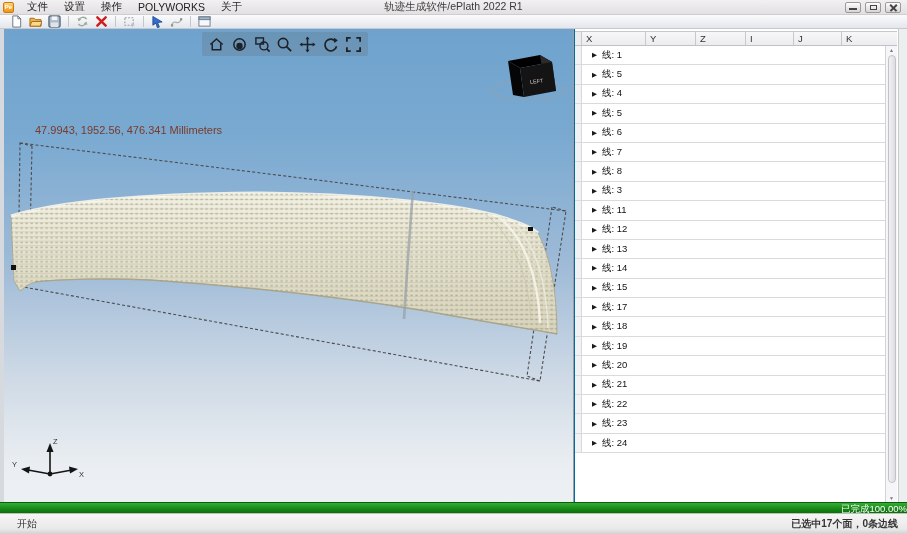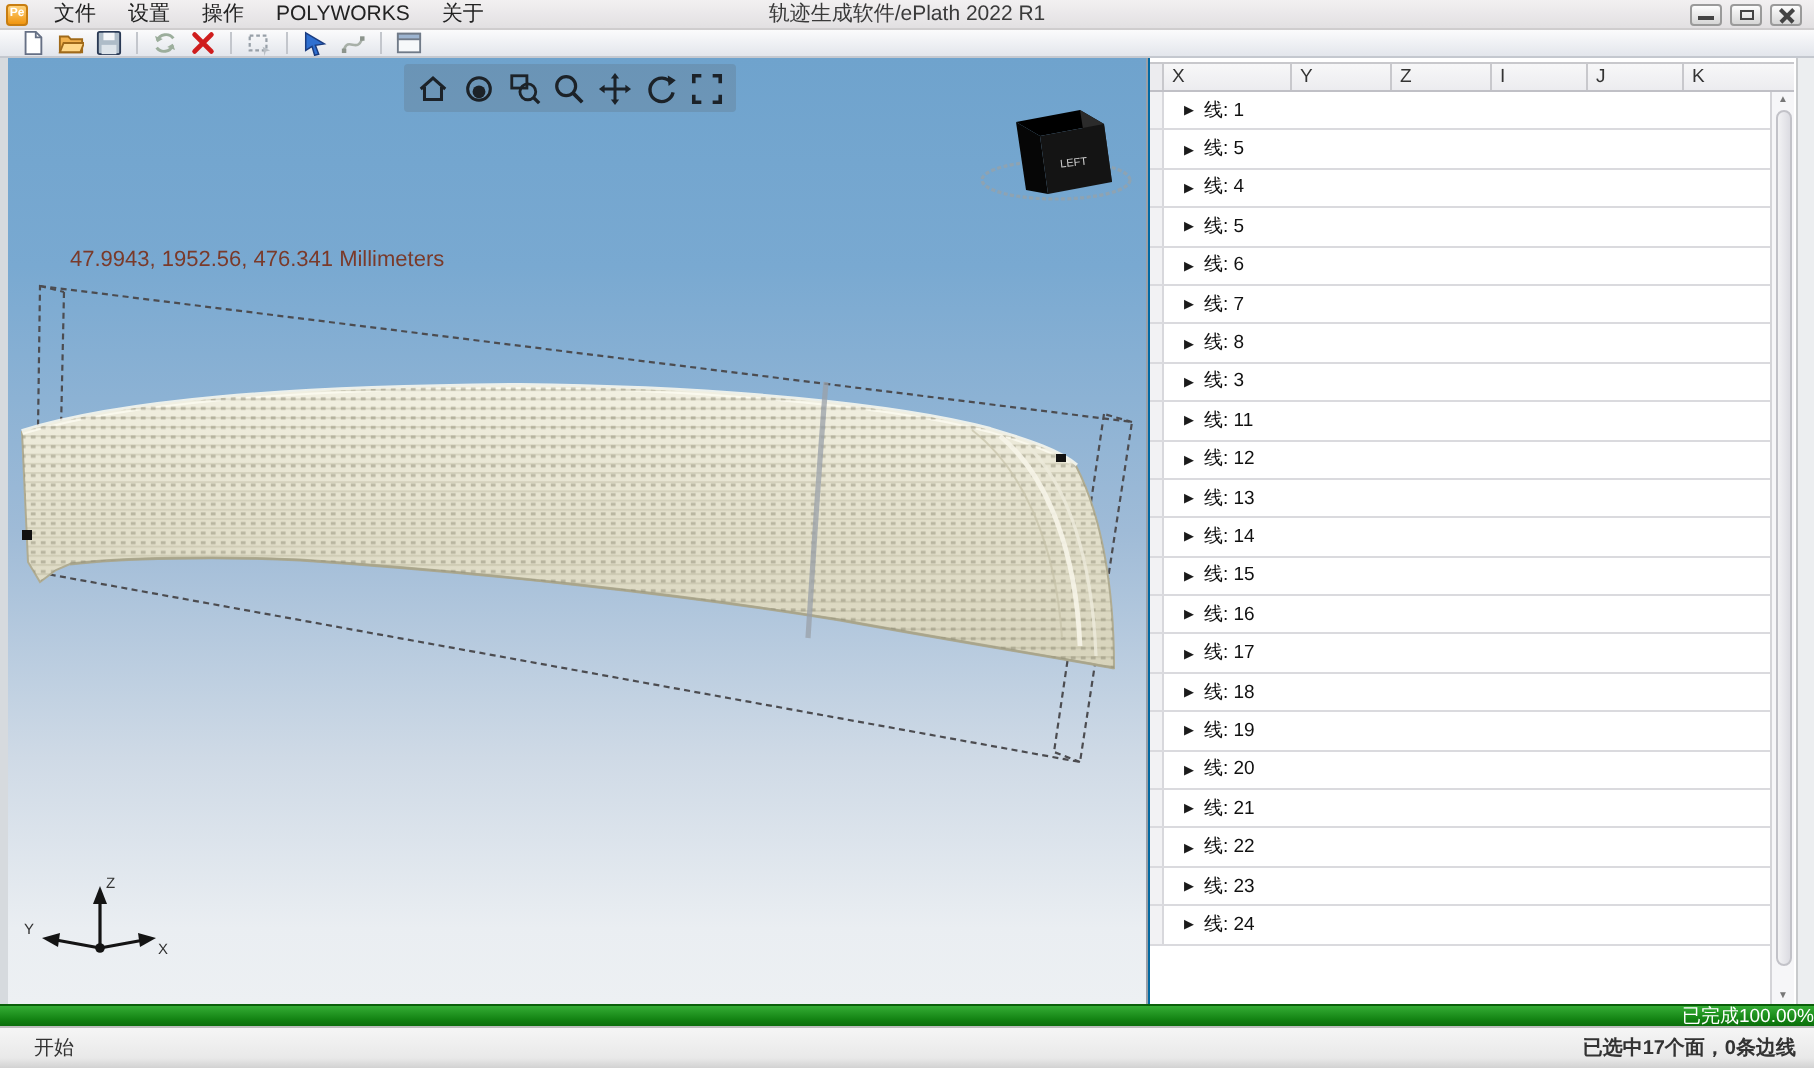--- a/index.html
+++ b/index.html
@@ -376,25 +376,20 @@
             <span class="rlabel">线: 14</span>
           </div>
           <div class="trow">
             <span class="gutter"></span>
             <span class="expand">▶</span>
             <span class="rlabel">线: 15</span>
           </div>
           <div class="trow">
             <span class="gutter"></span>
             <span class="expand">▶</span>
-            <span class="rlabel">线: 16</span>
-          </div>
-          <div class="trow">
-            <span class="gutter"></span>
-            <span class="expand">▶</span>
             <span class="rlabel">线: 17</span>
           </div>
           <div class="trow">
             <span class="gutter"></span>
             <span class="expand">▶</span>
             <span class="rlabel">线: 18</span>
           </div>
           <div class="trow">
             <span class="gutter"></span>
             <span class="expand">▶</span>

